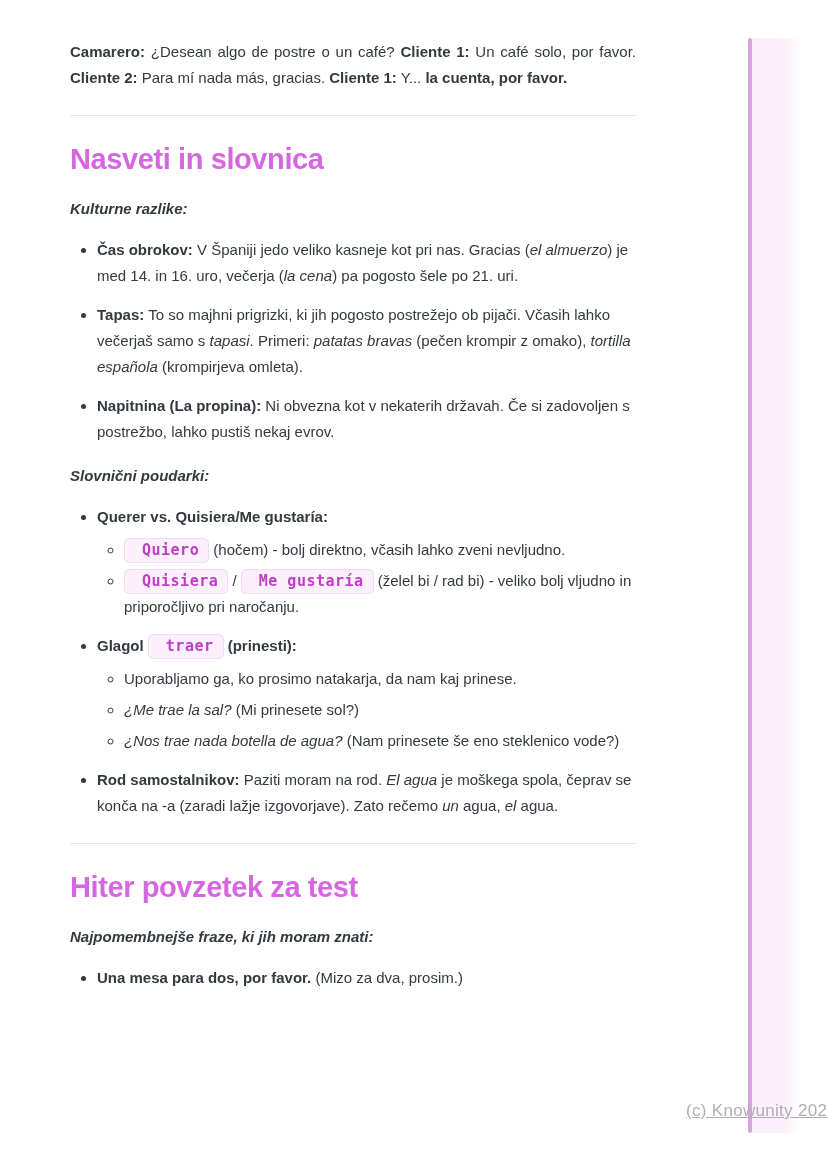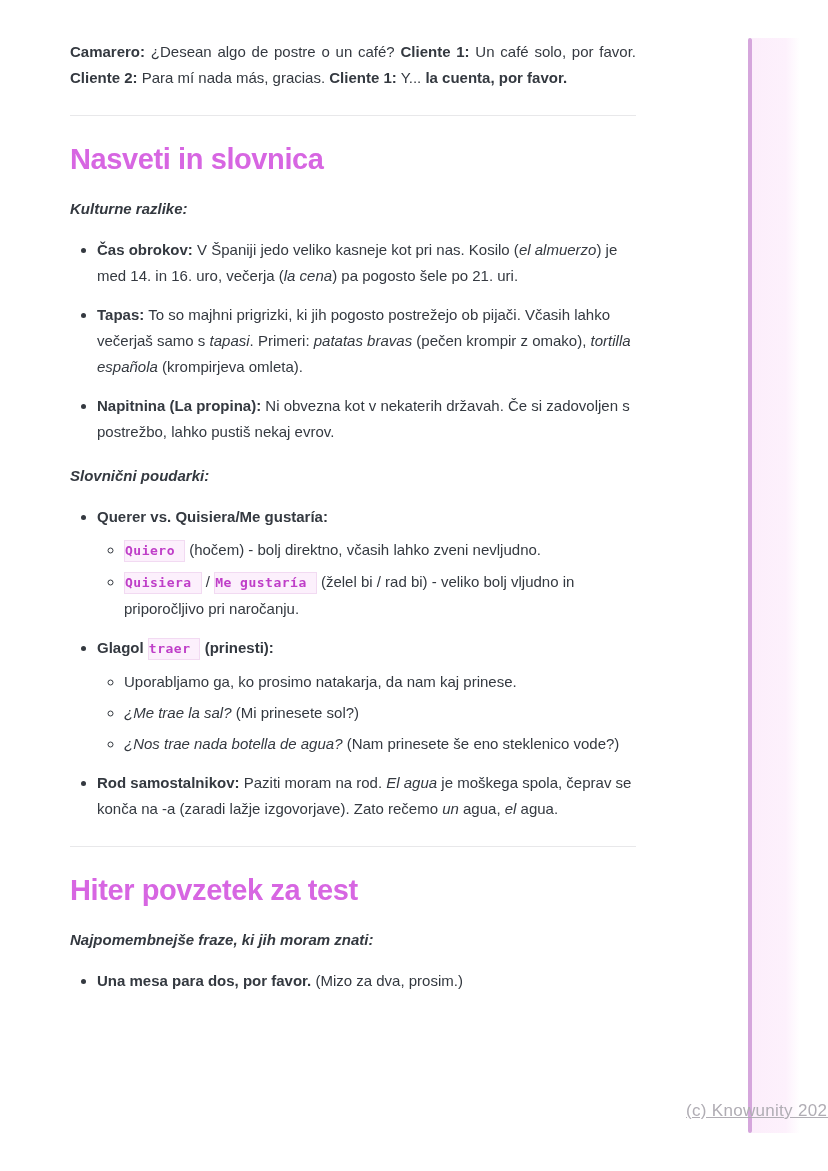--- a/index.html
+++ b/index.html
@@ -49,27 +49,27 @@
   ul.l2 {
     list-style-type: circle;
     margin: 7px 0 0 0;
     padding-left: 27px;
   }
   ul.l2 > li { margin-bottom: 5px; }
   span.b { font-weight: 700; }
   span.i { font-style: italic; }
   span.code {
     font-family: "DejaVu Sans Mono", "Liberation Mono", monospace;
-    font-size: 13px;
+    font-size: 15px;
     font-weight: 700;
     color: #bf3ec8;
     background: #fcf0fc;
     border: 1px solid #f2daf2;
-    border-radius: 0;
-    padding: 2px 9px 3px 0;
+    border-radius: 5px;
+    padding: 2px 9px 3px 17px;
     letter-spacing: 0.5px;
     white-space: nowrap;
   }
   .side-panel {
     position: absolute;
     left: 752px; top: 38px;
     width: 48px; height: 1095px;
     background: linear-gradient(to right, #fceefb 0%, #fdf1fc 70%, #ffffff 100%);
     z-index: 0;
   }
@@ -102,21 +102,21 @@
     <p class="dialogue"><span class="b">Camarero:</span><span> ¿Desean algo de postre o un café? </span><span class="b">Cliente 1:</span><span> Un café solo, por favor. </span><span class="b">Cliente 2:</span><span> Para mí nada más, gracias. </span><span class="b">Cliente 1:</span><span> Y... </span><span class="b">la cuenta, por favor.</span></p>
 
 
     <hr class="divider">
 
     <h2 class="section-heading">Nasveti in slovnica</h2>
 
     <p class="label">Kulturne razlike:</p>
 
     <ul class="l1">
-      <li><span class="b">Čas obrokov:</span><span> V Španiji jedo veliko kasneje kot pri nas. Kosilo (</span><span class="i">el almuerzo</span><span>) je med 14. in 16. uro, večerja (</span><span class="i">la cena</span><span>) pa pogosto šele po 21. uri.</span></li>
+      <li><span class="b">Čas obrokov:</span><span> V Španiji jedo veliko kasneje kot pri nas. Gracias (</span><span class="i">el almuerzo</span><span>) je med 14. in 16. uro, večerja (</span><span class="i">la cena</span><span>) pa pogosto šele po 21. uri.</span></li>
       <li><span class="b">Tapas:</span><span> To so majhni prigrizki, ki jih pogosto postrežejo ob pijači. Včasih lahko večerjaš samo s </span><span class="i">tapasi</span><span>. Primeri: </span><span class="i">patatas bravas</span><span> (pečen krompir z omako), </span><span class="i">tortilla española</span><span> (krompirjeva omleta).</span></li>
       <li><span class="b">Napitnina (La propina):</span><span> Ni obvezna kot v nekaterih državah. Če si zadovoljen s postrežbo, lahko pustiš nekaj evrov.</span></li>
     </ul>
 
     <p class="label">Slovnični poudarki:</p>
 
     <ul class="l1">
       <li>
         <span><span class="b">Querer vs. Quisiera/Me gustaría:</span></span>
         <ul class="l2">

